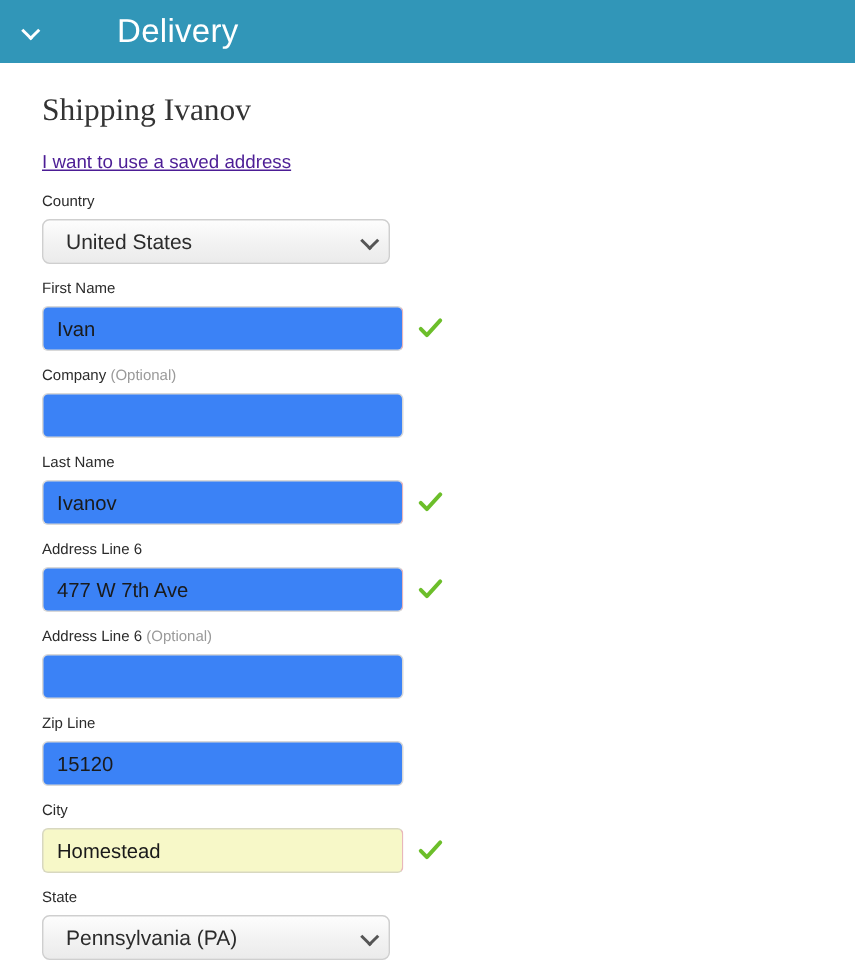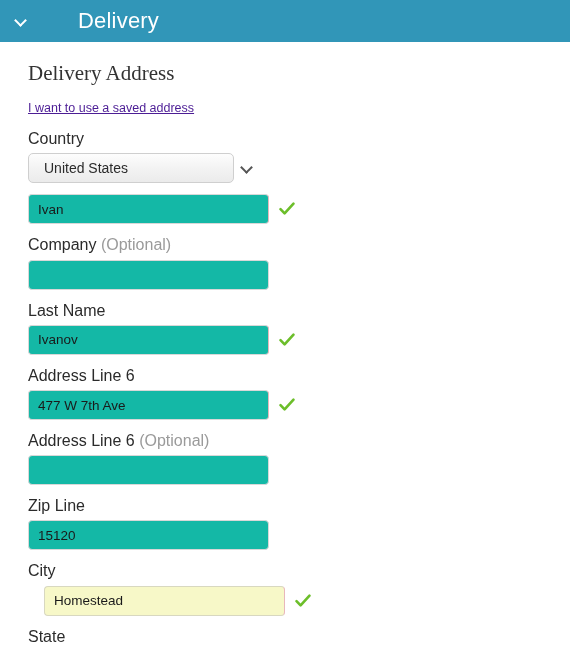--- a/index.html
+++ b/index.html
@@ -75,65 +75,64 @@
     cursor: pointer;
   }
 
   
   .field-group {
     margin-bottom: 11px;
     position: relative;
   }
   .field-label {
     display: block;
-    font-size: 16px;
+    font-size: 10px;
     color: #2b2b2b;
     margin-bottom: 5px;
     line-height: 1.2;
   }
   .field-label .optional {
     color: #9a9a9a;
   }
 
   .field-row {
     display: flex;
     align-items: center;
   }
 
   
   .text-input {
     width: 241px;
     height: 30px;
     box-sizing: border-box;
     border: 1px solid #d8d8d8;
     border-radius: 4px;
-    background: #14b8a6;
+    background: #3b82f6;
     font-family: "Liberation Sans", sans-serif;
     font-size: 13.5px;
     color: #1a1a1a;
     padding: 0 8px 0 9px;
     outline: none;
   }
   .text-input.autofill {
     background: #f7f8c8;
     border-color: #d8d8c0;
-    margin-left: 16px;
   }
   .text-input.validated {
     border-right-color: #e8b7bb;
   }
 
   
   .select-wrap {
     position: relative;
     width: 241px;
     height: 30px;
   }
   .select-box {
-    width: 206px;
+    width: 232px;
     height: 30px;
     box-sizing: border-box;
     border: 1px solid #cfcfcf;
     border-radius: 5px;
     background: linear-gradient(to bottom, #fdfdfd 0%, #f2f2f2 55%, #ebebeb 100%);
     font-family: "Liberation Sans", sans-serif;
     font-size: 14px;
     color: #2b2b2b;
     padding: 0 30px 0 15px;
     display: flex;
@@ -179,36 +178,37 @@
 </head>
 <body>
 
 <div class="section-header">
   <span class="chevron"></span>
   <span class="section-title">Delivery</span>
 </div>
 
 <div class="panel-body">
 
-  <h2 class="form-heading">Delivery Address</h2>
+  <h2 class="form-heading">Shipping Ivanov</h2>
 
   <a class="saved-address-link" href="#">I want to use a saved address</a>
 
   <div id="fields-container">
       <div class="field-group">
         <label class="field-label"><span>Country</span></label>
         <div class="field-row">
           <div class="select-wrap">
             <div class="select-box">United States</div>
             <span class="select-arrow"></span>
           </div>
           <span class="check-spacer"></span>
         </div>
       </div>
       <div class="field-group">
+        <label class="field-label"><span>First Name</span></label>
         <div class="field-row">
           <input type="text" class="text-input validated" value="Ivan" style="">
           <span class="check-icon">
             <svg width="18" height="18" viewBox="0 0 18 18">
               <path d="M2.5 9.2 L6.6 13.4 L15.5 3.6" fill="none" stroke="#6cbe2a" stroke-width="2.6" stroke-linecap="round" stroke-linejoin="round"></path>
             </svg>
           </span>
         </div>
       </div>
       <div class="field-group">

